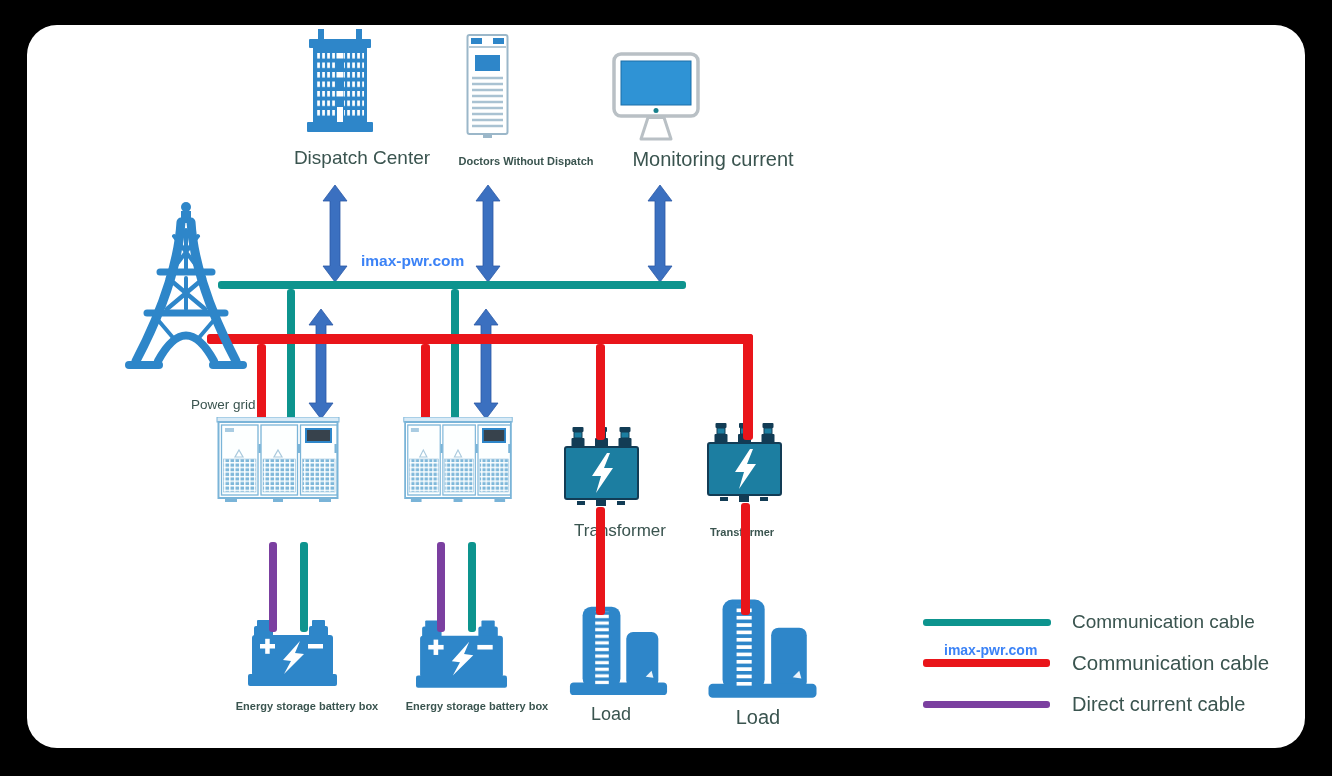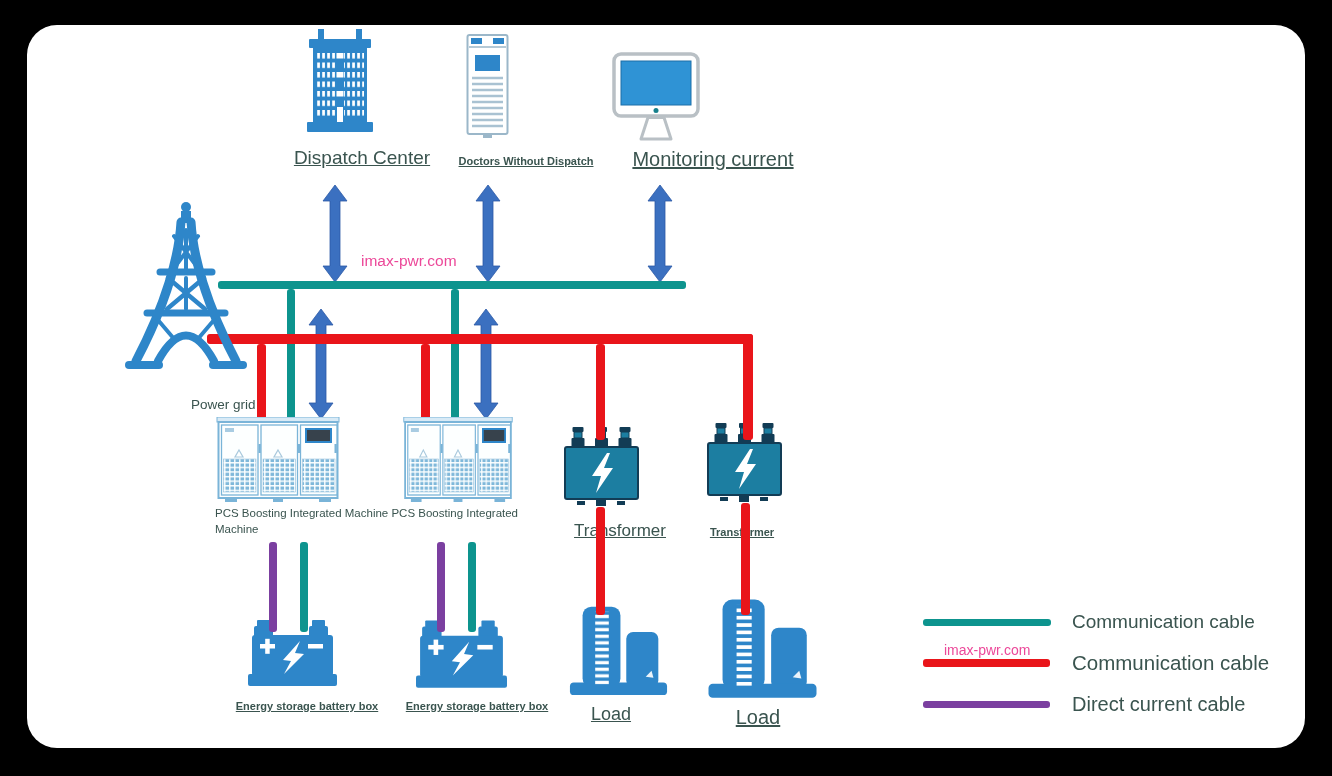--- a/index.html
+++ b/index.html
@@ -1,28 +1,28 @@
 <!DOCTYPE html>
 <html><head>
 <meta charset="utf-8">
 <style>
   html,body{margin:0;padding:0;background:#000;}
   .stage{position:relative;width:1332px;height:776px;background:#000;overflow:hidden;
          font-family:"Liberation Sans", sans-serif;}
   .card{position:absolute;left:27px;top:25px;width:1278px;height:723px;background:#fff;border-radius:30px;}
   .abs{position:absolute;}
   .lbl{position:absolute;color:#3a544f;white-space:nowrap;}
-  .lbl.c{transform:translateX(-50%);text-align:right;text-decoration:underline;}
+  .lbl.c{transform:translateX(-50%);text-align:right;}
   .sm{font-size:11px;font-weight:600;}
   .md{font-size:13.5px;font-weight:600;margin-left:41px;}
   .lg{font-size:19px;font-weight:400;}
   .cable{position:absolute;border-radius:3px;}
   .z1{z-index:1}.z2{z-index:2}.z3{z-index:3}.z4{z-index:4}.z5{z-index:5}
   .arrow polygon{fill:#3b70c0;stroke:#2b58a6;stroke-width:.8;}
-  .wm{position:absolute;color:#ec4899;font-weight:400;}
+  .wm{position:absolute;color:#3b82f6;font-weight:700;}
   .wrap{white-space:normal;}
   svg{display:block;}
 </style>
 </head>
 <body>
 
 <div class="stage">
   <div class="card"></div>
 
   <div class="abs z3" style="left:306px;top:29px;">
@@ -187,21 +187,20 @@
       <rect x="119.5" y="27" width="2.3" height="9" fill="#7ab4d8"></rect>
       <rect x="91" y="12" width="25" height="13" fill="#37424c" stroke="#2e86c9" stroke-width="2"></rect>
       <rect x="8.5" y="42" width="32.5" height="33" fill="url(#vent)" stroke="#9cc4de" stroke-width="0.6"></rect>
       <rect x="48" y="42" width="32.5" height="33" fill="url(#vent)" stroke="#9cc4de" stroke-width="0.6"></rect>
       <rect x="87.5" y="42" width="32.5" height="33" fill="url(#vent)" stroke="#9cc4de" stroke-width="0.6"></rect>
       <rect x="10" y="81" width="12" height="4" fill="#7ab4d8"></rect>
         <rect x="58" y="81" width="10" height="4" fill="#7ab4d8"></rect>
         <rect x="104" y="81" width="12" height="4" fill="#7ab4d8"></rect>
     </svg>
   </div>
-  <div class="lbl sm wrap z5" style="left:215px;top:505px;width:312px;font-size:11.5px;line-height:16px;white-space:normal;font-weight:400;">PCS Boosting Integrated Machine PCS Boosting Integrated Machine</div>
 
   <div class="abs z3" style="left:563px;top:423px;">
     <svg width="77" height="84" viewBox="0 0 77 84">
       <g fill="#123c55">
         <rect x="9.5" y="4" width="11" height="5" rx="1"></rect>
           <rect x="33" y="4" width="11" height="5" rx="1"></rect>
           <rect x="56.5" y="4" width="11" height="5" rx="1"></rect>
         <rect x="8.5" y="15" width="13" height="9" rx="1"></rect>
           <rect x="32" y="15" width="13" height="9" rx="1"></rect>
           <rect x="55.5" y="15" width="13" height="9" rx="1"></rect>

